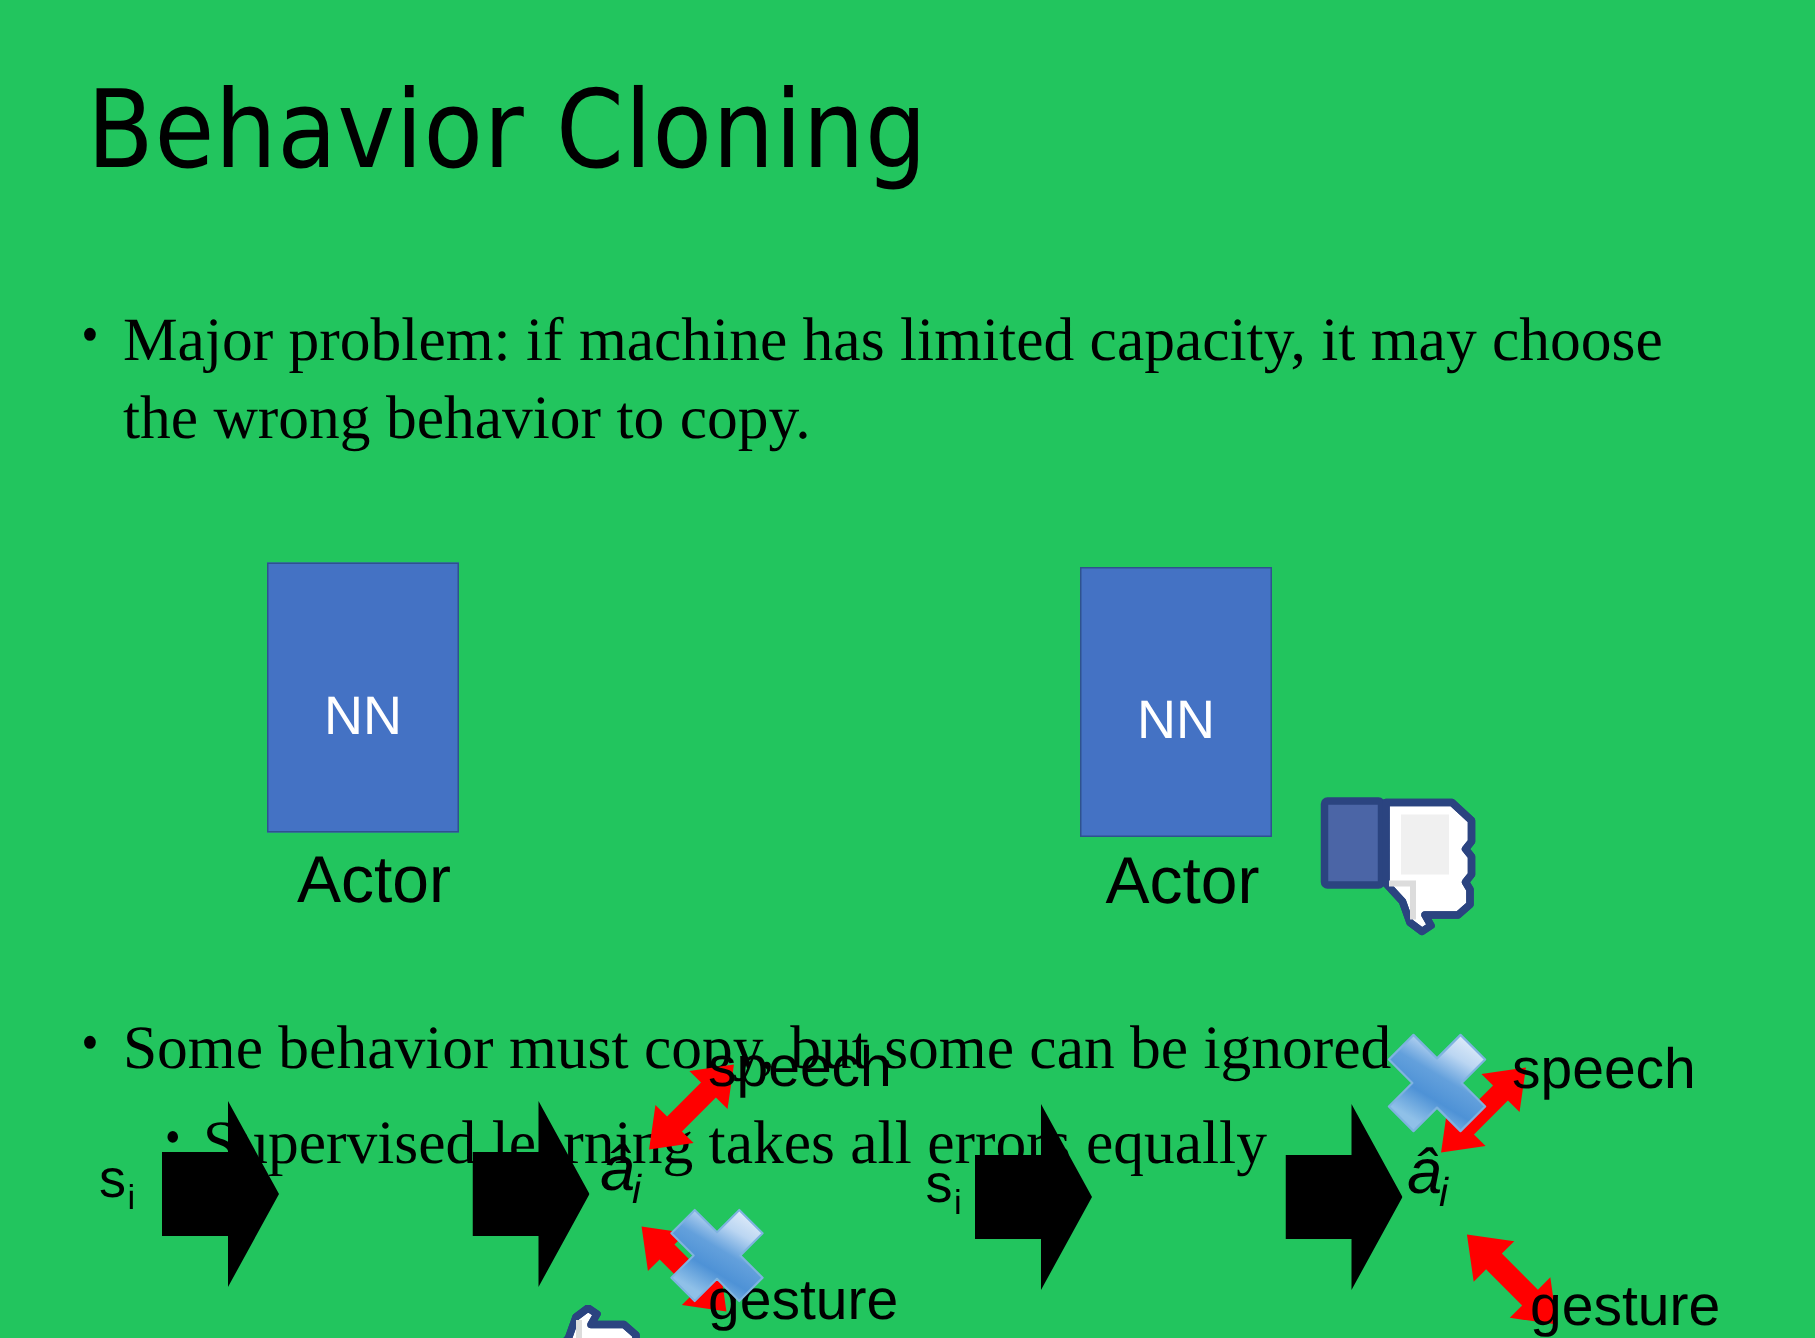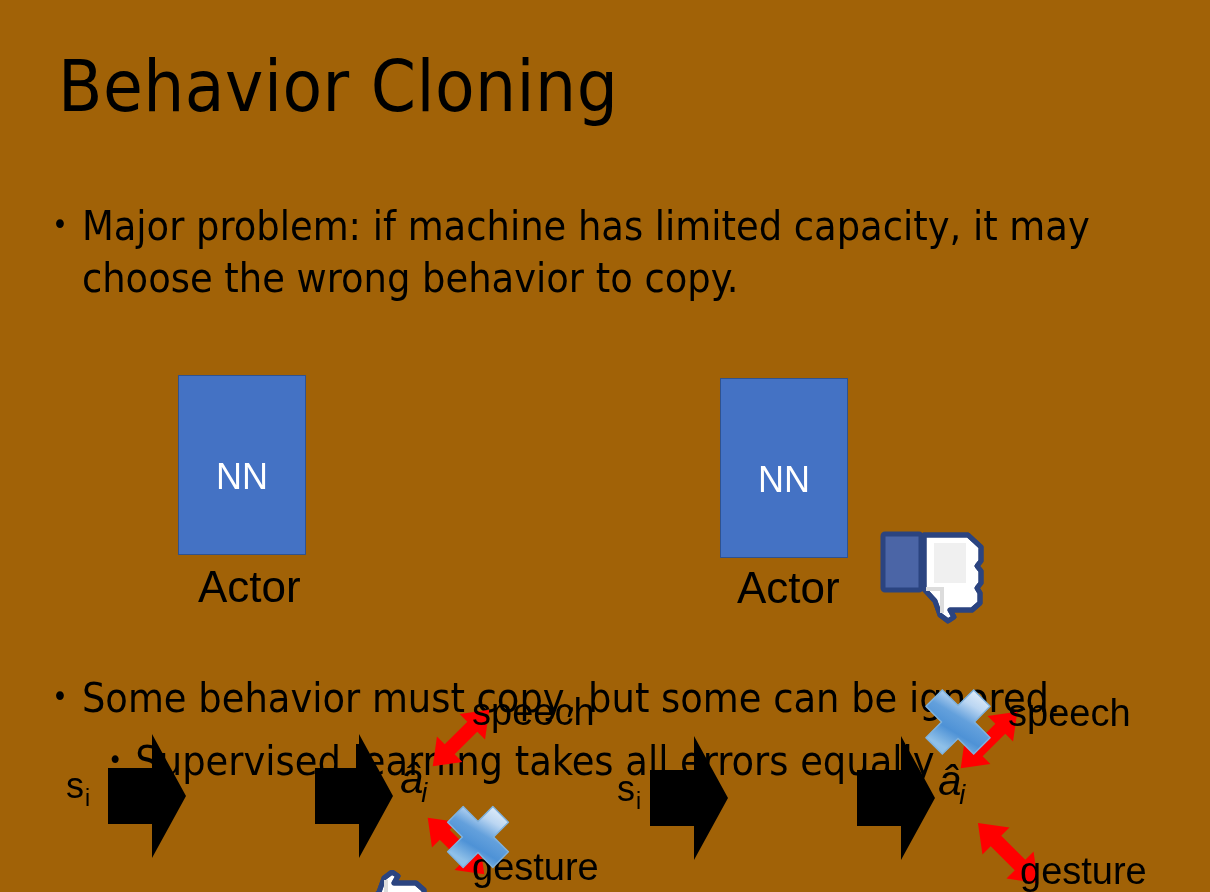--- a/index.html
+++ b/index.html
@@ -9,21 +9,21 @@
     background: #ffffff;
   }
   body {
     font-family: "Liberation Sans", sans-serif;
     -webkit-font-smoothing: antialiased;
   }
   #slide {
     position: relative;
     width: 1210px;
     height: 892px;
-    background: #a16207;
+    background: #22c55e;
     overflow: hidden;
   }
 
   
   #slide-title {
     position: absolute;
     left: 58px;
     top: 44px;
     font-family: "DejaVu Sans Condensed", "Liberation Sans Narrow", "Liberation Sans", sans-serif;
     font-stretch: condensed;
@@ -44,20 +44,21 @@
     font-family: "Liberation Sans Narrow", "DejaVu Sans Condensed", "Liberation Sans", sans-serif;
     font-stretch: condensed;
   }
   .bullet-dot {
     flex: 0 0 auto;
     line-height: 1;
     color: #000000;
   }
   .bullet-text {
     flex: 1 1 auto;
+    font-family: Liberation Serif, serif;
   }
 
   #bullet-1 {
     left: 52px;
     top: 200px;
     width: 1060px;
     font-size: 41px;
     line-height: 52px;
   }
   #bullet-1 .bullet-dot {

